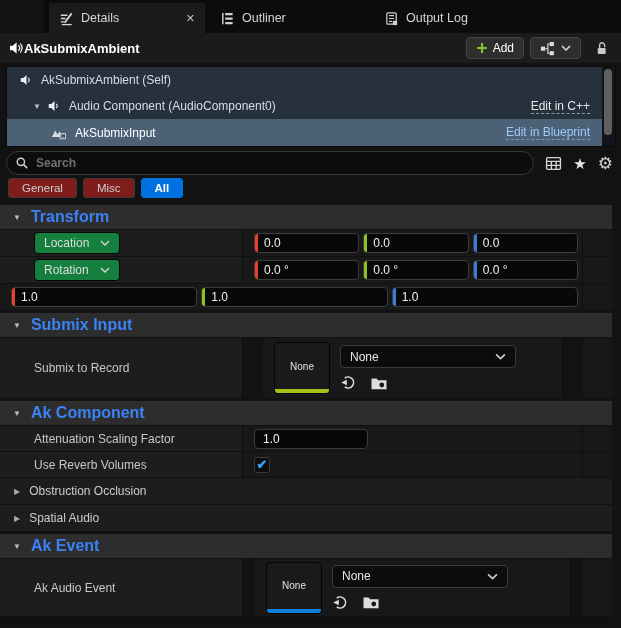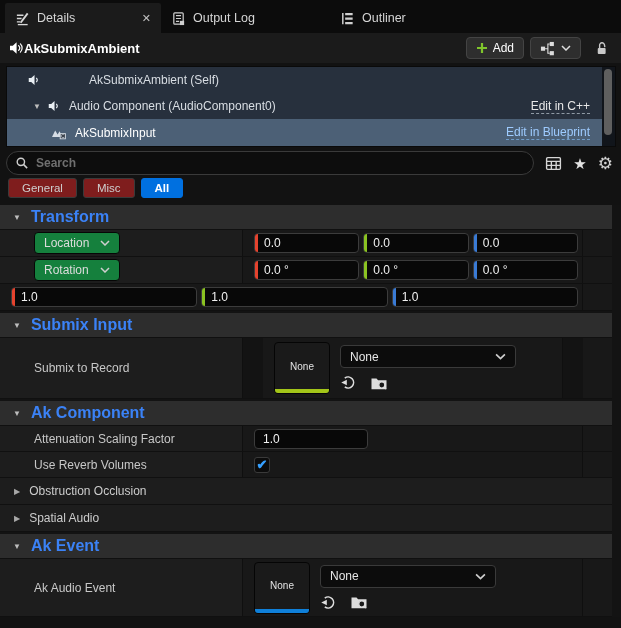--- a/index.html
+++ b/index.html
@@ -6,21 +6,21 @@
   html,body { width:621px; height:628px; overflow:hidden; }
   body {
     background:#121212;
     font-family:"Liberation Sans", sans-serif;
     font-size:12px; color:#cfcfcf;
     -webkit-font-smoothing:antialiased;
   }
   svg { display:block; }
 
   
-  .tabbar { height:33px; background:#0c0c0c; display:flex; align-items:flex-end; }
+  .tabbar { height:33px; background:#0c0c0c; display:flex; align-items:flex-end;margin-left:44px; }
   .tab { height:30px; display:flex; align-items:center; gap:7px; padding:0 10px; color:#d6d6d6; }
   .tab.active { background:#1b1b1b; width:156px; margin-left:5px; border-radius:2px 2px 0 0; }
   .tab.inactive { width:164px; }
   .tab .tab-label { font-size:12.5px; }
   .tab-close { margin-left:auto; color:#c2c2c2; font-size:11px; cursor:default; }
 
   
   .header { height:30px; background:#1b1b1b; display:flex; align-items:center; padding:0 8px; }
   .header .title { font-size:13px; font-weight:bold; color:#ffffff; margin-left:0; }
   .header .spacer { flex:1; }
@@ -33,21 +33,21 @@
   
   .tree { margin:3px 5px 0 6px; background:#161b23; border:1px solid #0a0a0a; display:flex; }
   .tree-rows { flex:1; }
   .tree-row { height:26px; display:flex; align-items:center; background:#27303d; color:#d8dde3; }
   .tree-row + .tree-row { margin-top:0; }
   .tree-row.selected { background:#4c6076; color:#fff; height:27px; }
   .tree-row .lbl { margin-left:8px; }
   .tree-row .link { margin-left:auto; margin-right:12px; font-size:12px;
                     border-bottom:1px dashed #8f9aa5; color:#e8e8e8; }
   .tree-row .link.bp { color:#9ecbff; border-bottom-color:#6f9cc9; }
-  .ind1 { padding-left:20px;gap:40px; } .ind2 { padding-left:26px; } .ind3 { padding-left:44px; }
+  .ind1 { padding-left:12px; } .ind2 { padding-left:26px; } .ind3 { padding-left:44px; }
   .tree-scroll { width:13px; background:#11151b; position:relative; }
   .tree-thumb { position:absolute; top:2px; left:2px; width:8px; height:66px; background:#5f5f5f; border-radius:4px; }
 
   
   .searchrow { height:30px; display:flex; align-items:center; padding:4px 8px 2px 6px; gap:11px; }
   .searchbox { flex:1; height:24px; background:#0d0d0d; border:1px solid #3a3a3a; border-radius:12px;
                display:flex; align-items:center; padding:0 10px 0 8px; gap:7px; }
   .searchbox input { flex:1; background:transparent; border:none; outline:none; color:#ddd;
                      font-family:"Liberation Sans", sans-serif; font-size:12px;font-weight:bold; }
   .searchbox input::placeholder { color:#6f6f6f; }
@@ -68,21 +68,21 @@
   .sec-header .sec-title { font-weight:bold; color:#3b82f6; font-size:16px; }
   .tri { font-size:8px; color:#bdbdbd; }
   .tri.right { color:#a8a8a8; }
 
   .prow { display:flex; border-bottom:1px solid #101010; }
   .name-cell { width:243px; background:#1d1d1d; border-right:1px solid #0f0f0f;
                display:flex; align-items:center; padding-left:34px; color:#c8c8c8; }
   .value-cell { flex:1; background:#181818; border-right:1px solid #0f0f0f;
                 display:flex; align-items:center; padding:0 3px 0 11px; }
   .reset-cell { width:29px; background:#181818; }
-  .h27 { height:27px; } .h26 { height:26px;text-align:right; } .h61 { height:61px;gap:20px; } .h58 { height:58px; }
+  .h27 { height:27px; } .h26 { height:26px;text-align:right; } .h61 { height:61px;gap:20px; } .h58 { height:58px;gap:12px; }
 
   .axis-dd { width:86px; height:22px; background:#15803d; border:1px solid #060606; border-radius:4px;
              display:flex; align-items:center; justify-content:space-between; padding:0 9px; color:#dcdcdc; }
   .vec-field { flex:1; height:20px; background:#080808; border:1px solid #3c3c3c; border-radius:4px;
                display:flex; align-items:center; overflow:hidden; margin-right:4px; color:#f2f2f2; }
   .vec-field:last-child { margin-right:1px; }
   .vec-bar { width:3px; align-self:stretch; }
   .vec-val { padding-left:6px; }
   .bar-x { background:var(--axis-x,#e5432e); } .bar-y { background:var(--axis-y,#8bc322); } .bar-z { background:var(--axis-z,#3a7bd5); }
 
@@ -120,42 +120,42 @@
           <g stroke="#d8d8d8" stroke-width="1.4" fill="none">
         <path d="M2 4.5h7M2 8h5M2 11.5h3.5"></path>
             <path d="M6 12.5L13.5 2.5" stroke-width="2"></path>
             <path d="M3 14.5h10.5"></path>
           </g>
         </svg>
     </span>
     <span class="tab-label">Details</span>
     <span class="tab-close">✕</span>
   </div>
+  <div class="tab inactive" style="margin-left:5px;">
+    <span>
+      <svg width="15" height="15" viewBox="0 0 16 16">
+          <g stroke="#cfcfcf" fill="none">
+        <path d="M3 2v12" stroke-width="1.6"></path>
+            <path d="M5.5 3.2h8M5.5 8h8M5.5 12.8h8" stroke-width="2.4"></path>
+          </g>
+        </svg>
+    </span>
+    <span class="tab-label">Outliner</span>
+  </div>
   <div class="tab inactive">
     <span>
       <svg width="15" height="15" viewBox="0 0 16 16">
           <g stroke="#cfcfcf" fill="none" stroke-width="1.3">
         <rect x="3" y="2" width="10" height="12" rx="1"></rect>
             <path d="M5.3 5h5.4M5.3 8h5.4M5.3 11h3.4"></path>
           </g>
         <rect x="9.5" y="10.5" width="4.5" height="4.5" fill="#cfcfcf"></rect>
         </svg>
     </span>
     <span class="tab-label">Output Log</span>
-  </div>
-  <div class="tab inactive" style="margin-left:5px;">
-    <span>
-      <svg width="15" height="15" viewBox="0 0 16 16">
-          <g stroke="#cfcfcf" fill="none">
-        <path d="M3 2v12" stroke-width="1.6"></path>
-            <path d="M5.5 3.2h8M5.5 8h8M5.5 12.8h8" stroke-width="2.4"></path>
-          </g>
-        </svg>
-    </span>
-    <span class="tab-label">Outliner</span>
   </div>
 </div>
 
 <div class="header">
   <span>
     <svg width="16" height="16" viewBox="0 0 16 16">
         <path d="M2 5.8h2.8L8.6 2.2v11.6L4.8 10.2H2z" fill="#fff"></path>
       <g stroke="#fff" fill="none" stroke-width="1.2" stroke-linecap="round">
       <path d="M10.6 5.6a3.4 3.4 0 0 1 0 4.8"></path>
           <path d="M12.4 3.9a5.8 5.8 0 0 1 0 8.2"></path>

